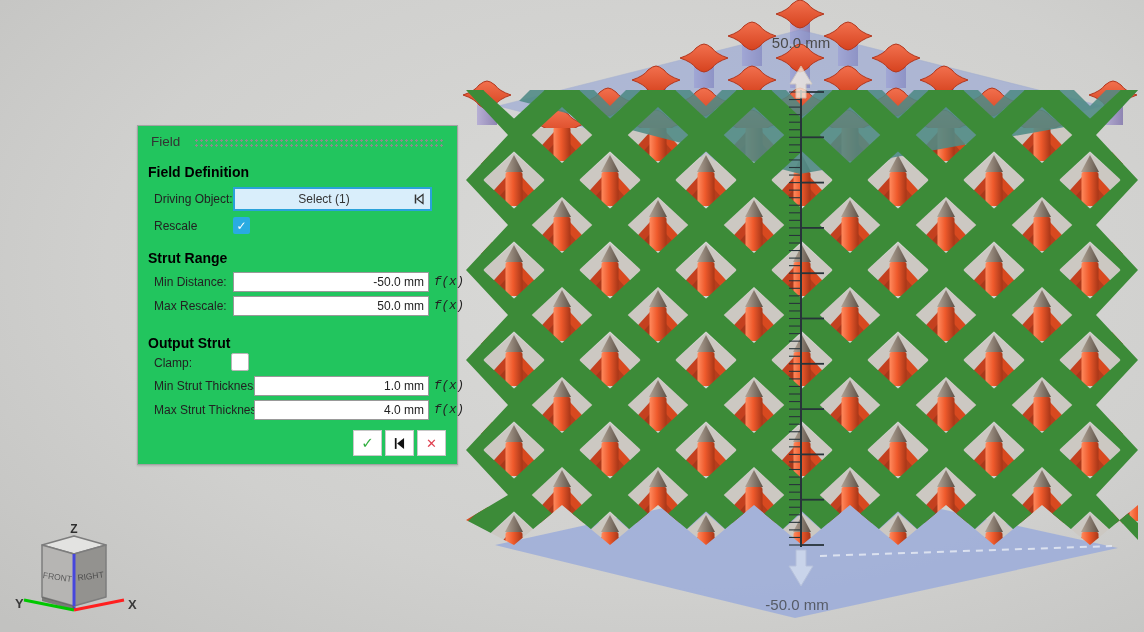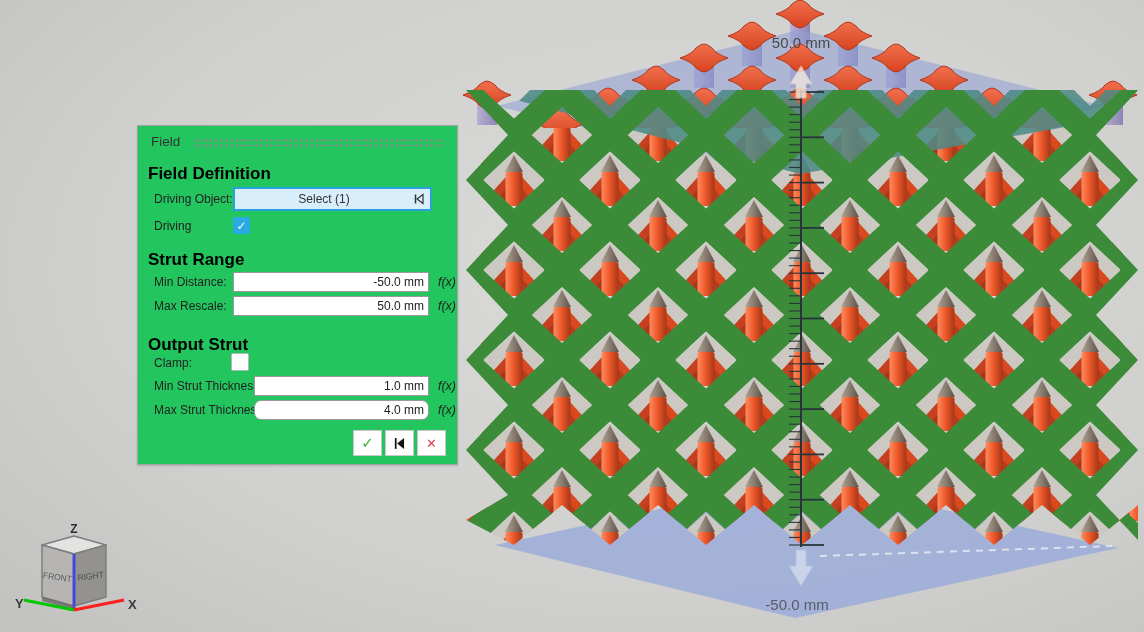--- a/index.html
+++ b/index.html
@@ -19,36 +19,36 @@
   .panel{
     position:absolute;left:137px;top:125px;width:321px;height:340px;
     background:#22c55e;border:1px solid #a3a3a3;box-sizing:border-box;
     box-shadow:0 1px 2px rgba(0,0,0,.15);font-size:12px;color:#1a1a1a;
   }
   .panel *{box-sizing:border-box;}
   .ptitle{position:absolute;left:13px;top:8px;font-size:13.5px;color:#333;}
   .dots{position:absolute;left:56px;right:12px;top:12px;height:10px;
     background-image:radial-gradient(circle,#8c8c8c 1px,transparent 1.4px);
     background-size:5px 5px;}
-  .sect{position:absolute;left:10px;font-weight:bold;font-size:17px;color:#000;}
+  .sect{position:absolute;left:10px;font-weight:bold;font-size:14px;color:#000;}
   .lbl{position:absolute;left:16px;color:#222;}
   .select-btn{
     position:absolute;left:95px;width:199px;height:24px;
     background:#d9eefb;border:2px solid #2aa2da;display:flex;align-items:center;cursor:pointer;
   }
   .select-btn .sel-text{flex:1;text-align:center;color:#333;}
   .select-btn .sel-icon{width:14px;margin-right:3px;display:flex;align-items:center;}
   .chk{position:absolute;width:17px;height:17px;border-radius:2px;}
   .chk.on{background:var(--accent);color:#fff;font-size:12px;font-weight:bold;
     display:flex;align-items:center;justify-content:center;}
   .chk.off{background:#fff;border:1px solid #b5b5b5;width:18px;height:18px;}
   .tin{position:absolute;height:20px;border:1px solid #999;background:#fff;
     text-align:right;padding:0 4px;font-size:12px;color:#222;font-family:inherit;}
   .fx{position:absolute;left:296px;width:26px;text-align:center;color:#222;
-    font-family:Liberation Sans, sans-serif;font-style:italic;font-size:12.5px;cursor:pointer;}
+    font-family:Liberation Mono, monospace;font-style:italic;font-size:12.5px;cursor:pointer;}
   .btnrow{position:absolute;right:11px;top:304px;display:flex;gap:3px;}
   .abtn{width:29px;height:26px;border:1px solid #c8c8c8;background:#fff;display:flex;
     align-items:center;justify-content:center;cursor:pointer;font-size:15px;font-weight:bold;}
   .abtn.ok{color:#2fae3e;}
   .abtn.cancel{color:#e04050;font-size:13px;}
 </style>
 </head>
 <body>
 
 <svg id="viewport" width="1144" height="632" viewBox="0 0 1144 632">
@@ -298,21 +298,21 @@
   <div class="select-btn" style="top:61px">
     <span class="sel-text">Select (1)</span>
     <span class="sel-icon">
       <svg width="12" height="12" viewBox="0 0 12 12">
           <line x1="2.5" y1="1.5" x2="2.5" y2="10.5" stroke="#333" stroke-width="1.5"></line>
           <path d="M10,1.5 L10,10.5 L4,6 Z" fill="none" stroke="#333" stroke-width="1.2"></path>
         </svg>
     </span>
   </div>
 
-  <div class="lbl" style="top:93px">Driving</div>
+  <div class="lbl" style="top:93px">Rescale</div>
   <div class="chk on" style="left:95px;top:91px">✓</div>
 
   <div class="sect" style="top:124px">Strut Range</div>
 
   <div class="lbl" style="top:149px">Min Distance:</div>
   <input class="tin" style="left: 95px; top: 146px; width: 196px;" value="-50.0 mm">
   <div class="fx" style="top:149px">f(x)</div>
 
   <div class="lbl" style="top:173px">Max Rescale:</div>
   <input class="tin" style="left: 95px; top: 170px; width: 196px;" value="50.0 mm">
@@ -321,21 +321,21 @@
   <div class="sect" style="top:209px">Output Strut</div>
 
   <div class="lbl" style="top:230px">Clamp:</div>
   <div class="chk off" style="left:93px;top:227px"></div>
 
   <div class="lbl" style="top:253px">Min Strut Thickness:</div>
   <input class="tin" style="left: 116px; top: 250px; width: 175px;" value="1.0 mm">
   <div class="fx" style="top:253px">f(x)</div>
 
   <div class="lbl" style="top:277px">Max Strut Thickness:</div>
-  <input class="tin" style="left: 116px; top: 274px; width: 175px; border-radius: 7px;" value="4.0 mm">
+  <input class="tin" style="left: 116px; top: 274px; width: 175px;" value="4.0 mm">
   <div class="fx" style="top:277px">f(x)</div>
 
   <div class="btnrow">
     <div class="abtn ok">
       <span>✓</span>
     </div>
     <div class="abtn">
       <span>
         <svg width="13" height="13" viewBox="0 0 12 12" style="display:block">
             <line x1="2.5" y1="1" x2="2.5" y2="11" stroke="#111" stroke-width="1.6"></line>

